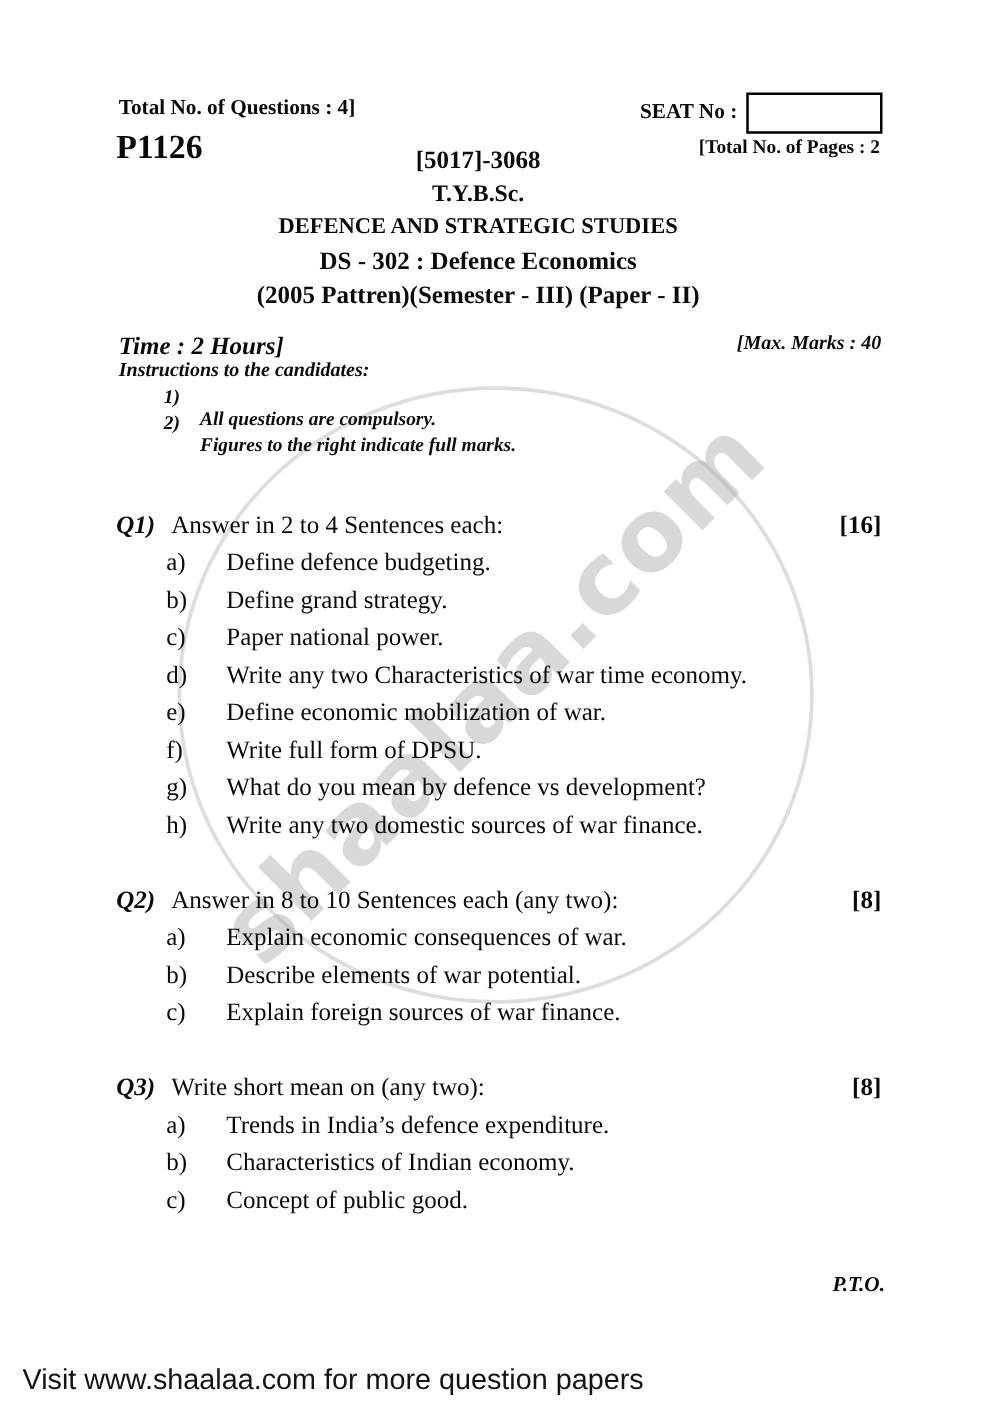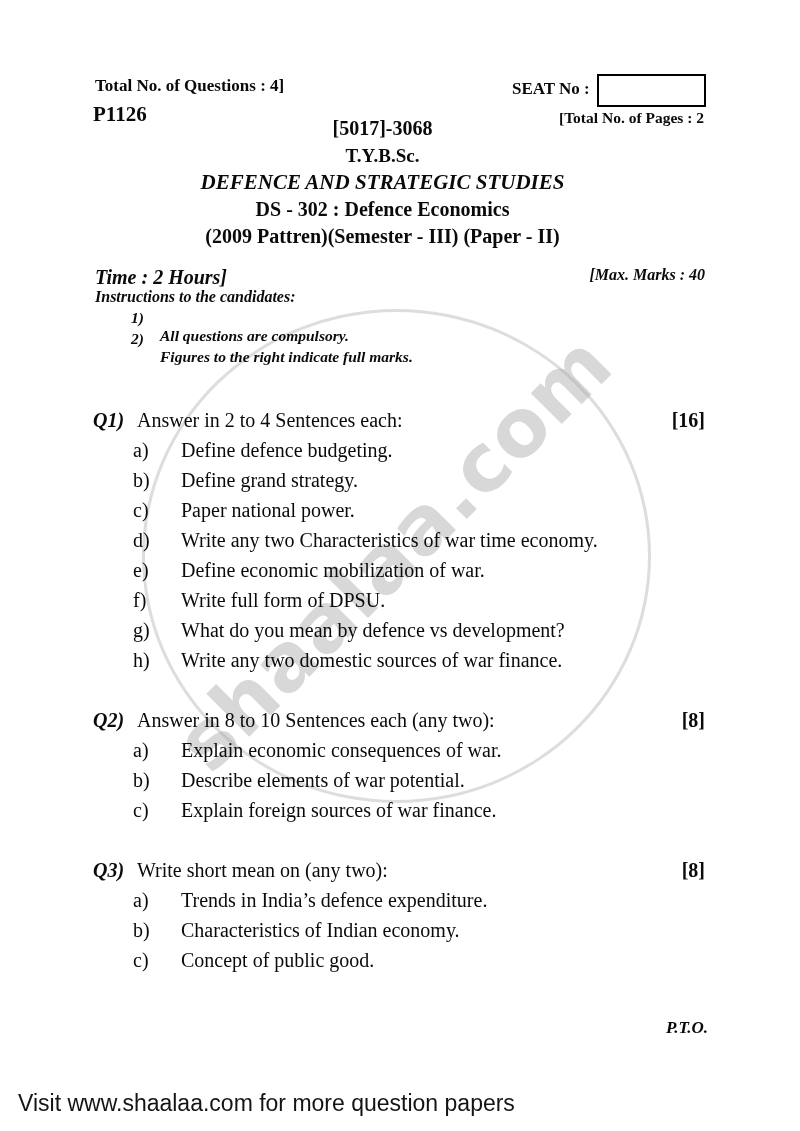--- a/index.html
+++ b/index.html
@@ -19,24 +19,24 @@
     font-weight:bold;white-space:nowrap;
   }
   
   .total-questions{left:95px;top:76px;font-size:17px;}
   .seat-label{left:512px;top:79px;font-size:17px;}
   .seat-box{
     position:absolute;left:597px;top:74px;width:105px;height:29px;
     border:2px solid #000;background:#fff;
   }
   .total-pages{right:96px;top:109px;font-size:15.5px;}
-  .p-number{left:93px;top:102px;font-size:21px;}
+  .p-number{left:93px;top:102px;font-size:27px;}
   .paper-code{top:117px;font-size:20px;}
   .course{top:145px;font-size:19px;}
-  .title{top:170px;font-size:21px;font-style:italic;}
+  .title{top:170px;font-size:18px;}
   .subtitle{top:198px;font-size:20px;}
   .pattern{top:225px;font-size:20px;}
   
   .time{left:95px;top:266px;font-size:20px;}
   .marks{right:95px;top:266px;font-size:16px;}
   .instr-title{left:95px;top:288px;font-size:16px;text-align:center;}
   .instr-num{left:131px;font-size:15.5px;}
   .instr-text{left:160px;font-size:15.5px;margin-top:18px;}
   
   .q-label{left:93px;font-size:20px;}
@@ -72,21 +72,21 @@
 
 <div class="abs b fg total-questions">Total No. of Questions : 4]</div>
 <div class="abs b fg seat-label">SEAT No :</div>
 <div class="seat-box fg"></div>
 <div class="abs b fg total-pages">[Total No. of Pages : 2</div>
 <div class="abs b fg p-number">P1126</div>
 <div class="center-block fg paper-code">[5017]-3068</div>
 <div class="center-block fg course">T.Y.B.Sc.</div>
 <div class="center-block fg title">DEFENCE AND STRATEGIC STUDIES</div>
 <div class="center-block fg subtitle">DS - 302 : Defence Economics</div>
-<div class="center-block fg pattern">(2009 Pattren)(Semester - III) (Paper - II)</div>
+<div class="center-block fg pattern">(2005 Pattren)(Semester - III) (Paper - II)</div>
 
 <div class="abs bi fg time">Time : 2 Hours]</div>
 <div class="abs bi fg marks">[Max. Marks : 40</div>
 <div class="abs bi fg instr-title">Instructions to the candidates:</div>
 <div class="abs bi fg instr-num" style="top:309px">1)</div>
 <div class="abs bi fg instr-text" style="top:309px">All questions are compulsory.</div>
 <div class="abs bi fg instr-num" style="top:330px">2)</div>
 <div class="abs bi fg instr-text" style="top:330px">Figures to the right indicate full marks.</div>
 
 <div class="abs bi fg q-label" style="top:409px">Q1)</div>

